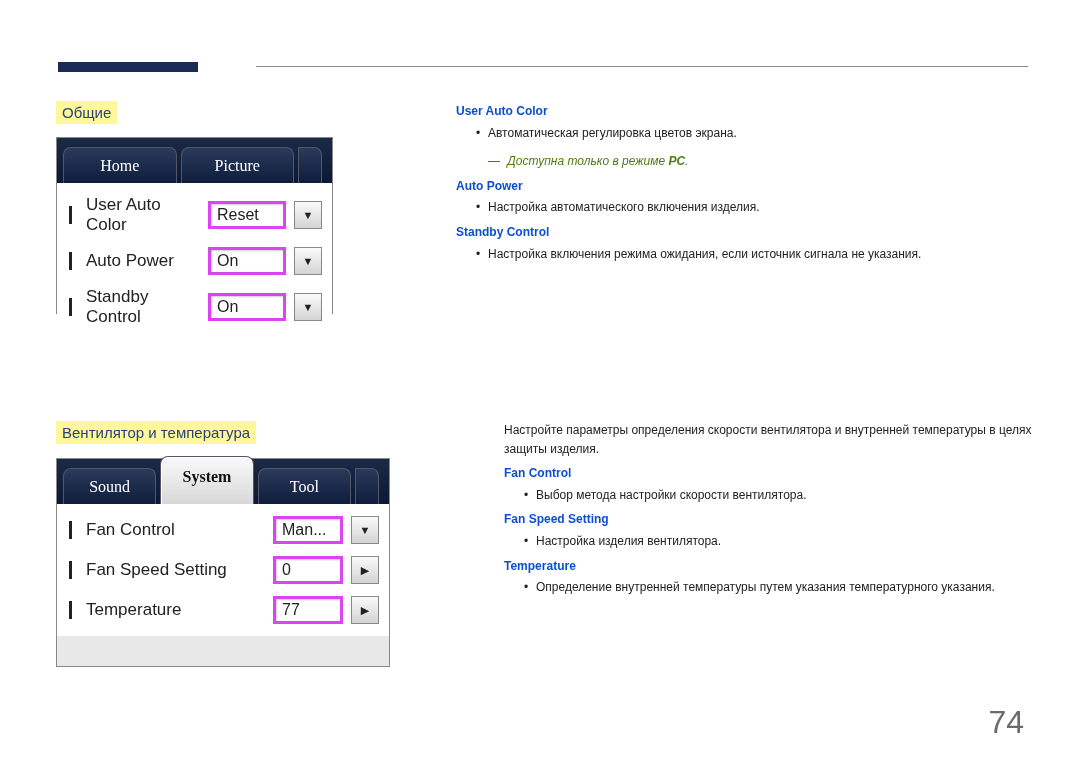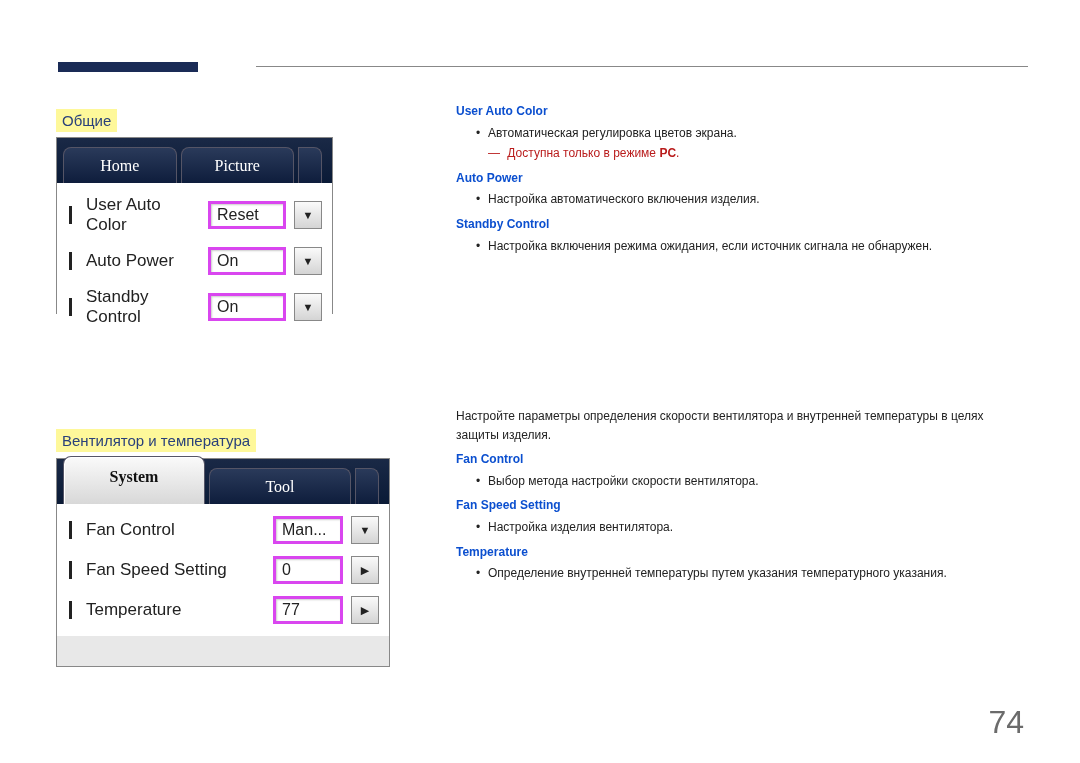--- a/index.html
+++ b/index.html
@@ -26,21 +26,20 @@
     width: 772px;
     height: 1px;
     background: #888;
   }
   .section-title {
     background: #fef89a;
     color: #2a417a;
     font-size: 15px;
     padding: 3px 6px;
     display: inline-block;
-    margin-top: 8px;
   }
   .title1 { position: absolute; left: 56px; top: 101px; }
   .title2 { position: absolute; left: 56px; top: 421px; }
 
   .ui-panel {
     position: absolute;
     background: #e8e8e8;
     border: 1px solid #888;
   }
   .panel1 { left: 56px; top: 137px; width: 277px; height: 177px; }
@@ -127,26 +126,26 @@
 
   .desc-col {
     position: absolute;
     left: 456px;
     width: 570px;
     font-size: 12px;
     line-height: 1.55;
     color: #222;
   }
   .dcol1 { top: 102px; }
-  .dcol2 { top: 407px; }
+  .dcol2 { top: 421px; margin-left: 48px; }
   .term { color: #0b4fcf; font-weight: bold; margin-top: 6px; }
   .term:first-child { margin-top: 0; }
   .bullet-row { display: flex; padding-left: 20px; margin-top: 3px; }
   .bullet-dot { width: 12px; flex-shrink: 0; }
-  .note-row { padding-left: 32px; color: #b91c1c; margin-top: 2px; }
+  .note-row { padding-left: 32px; color: #4d7c0f; margin-top: 10px; font-style: italic; }
   .note-row .dash { margin-right: 4px; }
   .note-row b { font-weight: bold; }
 
   .page-num {
     position: absolute;
     right: 56px;
     bottom: 22px;
     font-size: 32px;
     color: #6b6b6b;
     font-family: Arial, sans-serif;
@@ -199,28 +198,29 @@
     <span>Доступна только в режиме </span><b>PC</b><span>.</span>
   </div>
   <div class="term">Auto Power</div>
   <div class="bullet-row">
     <span class="bullet-dot">•</span>
     <span>Настройка автоматического включения изделия.</span>
   </div>
   <div class="term">Standby Control</div>
   <div class="bullet-row">
     <span class="bullet-dot">•</span>
-    <span>Настройка включения режима ожидания, если источник сигнала не обнаружен.</span>
+    <span>Настройка включения режима ожидания, если источник сигнала не указания.</span>
   </div>
 </div>
 
 <div class="section-title title2">Вентилятор и температура</div>
 
 <div class="ui-panel panel2">
   <div class="tab-bar">
+    <div class="tab">Sound</div>
     <div class="tab active">System</div>
     <div class="tab">Tool</div>
     <div class="tab partial"></div>
   </div>
   <div class="settings-list">
     <div class="row">
       <div class="row-marker"></div>
       <div class="row-label">Fan Control</div>
       <div class="row-value">Man...</div>
       <div class="row-btn">▼</div>

